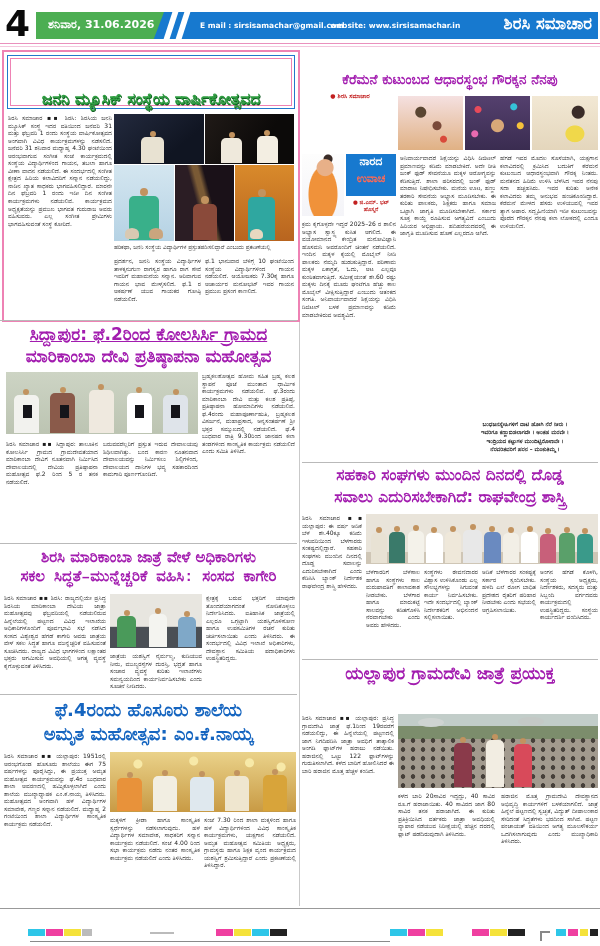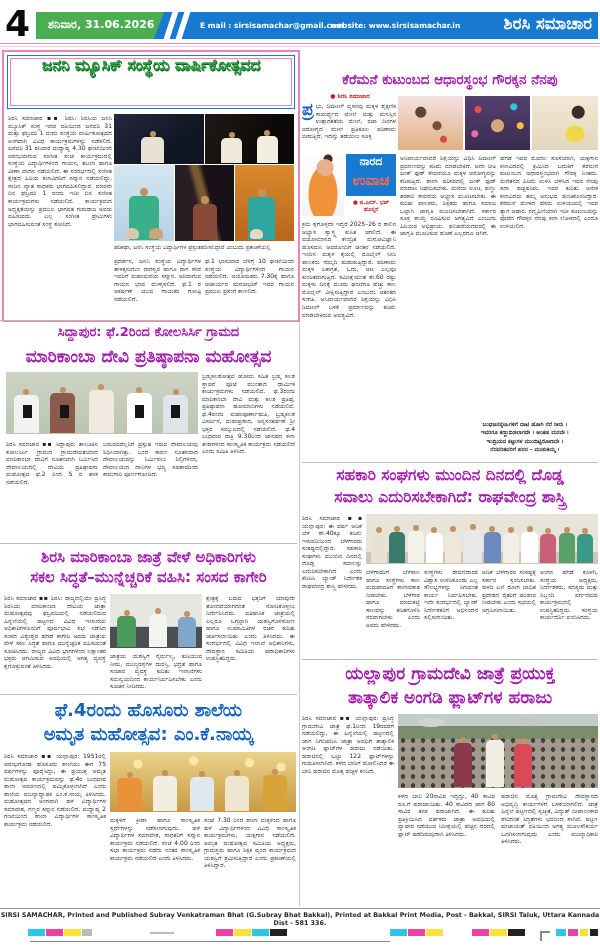--- a/index.html
+++ b/index.html
@@ -24,21 +24,21 @@
   .vsep{position:absolute;width:1px;background:#c9c9c9;}
   
   .hl{position:absolute;text-align:center;font-weight:800;letter-spacing:0;}
   .hl-green{color:#2f9e41;text-shadow:0.8px 1px 0 #0f5c21;font-size:15.5px;}
   .hl-black{color:#a21caf;}
   .hl-blue{color:#1565c0;}
   .byline-red{color:#c22020;font-weight:bold;}
   
   .music-box{position:absolute;left:2px;top:50px;width:294px;height:268px;border:2px solid #ee82b4;background:#fff;}
   .music-headbox{position:absolute;left:3px;top:3px;right:3px;height:52px;border:1px solid #2277cc;
-    box-shadow:inset 0 0 0 2px #fff,inset 0 0 0 3px #ee82b4;display:flex;flex-direction:column;justify-content:flex-start;}
+    box-shadow:inset 0 0 0 2px #fff,inset 0 0 0 3px #ee82b4;display:flex;flex-direction:column;justify-content:flex-end;}
   
   .ph{position:absolute;overflow:hidden;}
   .pp{position:absolute;bottom:1px;border-radius:5px 5px 0 0;}
   .pp::before{content:"";position:absolute;top:-8px;left:50%;transform:translateX(-50%);
     width:8px;height:8px;border-radius:50%;background:#c2935f;}
   .pp-sm::before{width:6px;height:6px;top:-6px;}
   .ph-singer1{background:linear-gradient(140deg,#232a3e,#101522 70%);}
   .ph-stage{background:linear-gradient(120deg,#201a17,#0c0a09 65%);}
   .ph-tabla1{background:linear-gradient(#d4e6f0,#b5d2e4);}
   .ph-veena{background:linear-gradient(75deg,#2b1d24 40%,#7a5a35 47%,#7a5a35 53%,#1a1118 60%);}
@@ -51,21 +51,21 @@
   .crowd-dots{position:absolute;left:0;right:0;top:30%;bottom:0;
     background-image:radial-gradient(circle,#36302b 2px,transparent 2.6px);background-size:10px 9px;opacity:.85;}
   .toon{position:absolute;top:0;height:100%;}
   .toon1{background:radial-gradient(circle at 35% 30%,#5a4632 5px,transparent 6px),radial-gradient(circle at 60% 55%,#7a4a3a 4px,transparent 5px),radial-gradient(circle at 70% 80%,#d94a3a 3px,transparent 4px),linear-gradient(#ecc9 ,#e0b184);}
   .toon2{background:radial-gradient(circle at 50% 55%,#d8a878 6px,transparent 7px),radial-gradient(circle at 20% 25%,#e84a5a 3px,transparent 4px),radial-gradient(circle at 75% 20%,#35c2d8 3px,transparent 4px),radial-gradient(circle at 85% 55%,#f5c23a 3px,transparent 4px),radial-gradient(circle at 15% 70%,#e86ab0 3px,transparent 4px),linear-gradient(#55406e,#3a2c50);}
   .toon3{background:radial-gradient(circle at 70% 30%,#3a2c28 6px,transparent 7px),radial-gradient(ellipse at 65% 70%,#f0d84a 9px,transparent 10px),linear-gradient(#f2e8d4,#e4d6bc);}
   
   .narada-fig{background:radial-gradient(circle at 55% 22%,#e8b088 8px,transparent 9px),radial-gradient(circle at 62% 8%,#3a2c28 4px,transparent 5px),radial-gradient(ellipse at 50% 65%,#f0923a 14px,transparent 15px),linear-gradient(#fdfdfd,#f4f4f8);}
   .narada-box{position:absolute;background:#1779cf;color:#fff;text-align:center;font-weight:800;}
   .narada-t1{font-size:11px;line-height:1.5;color:#ffffff;}
-  .narada-t2{font-size:14px;line-height:1.4;color:#ff6a55;}
+  .narada-t2{font-size:11px;line-height:1.4;color:#ff6a55;}
   .quote{position:absolute;font-size:5.6px;font-weight:bold;color:#111;text-align:center;line-height:1.5;}
   
   .foot{position:absolute;left:0;width:600px;text-align:center;font-size:6.4px;font-weight:bold;color:#2a2a2a;}
   .cb-c{background:#2ec6e8;} .cb-m{background:#ef3fa0;} .cb-y{background:#f5e23a;} .cb-k{background:#222;}
   .cb-gr{background:#bbb;} .cbar-row{position:absolute;top:929px;left:0;width:600px;height:8px;}
   .cbar-row i{position:absolute;top:0;height:7px;width:17px;}
 </style>
 </head>
 <body>
 
@@ -109,40 +109,40 @@
     <div class="ph ph-tabla2" style="left:231px;top:113px;width:59px;height:76px;">
       <i class="pp" style="left:22%;width:46%;height:56%;background:#2fa7a0;"></i>
       <i class="abs" style="left:25%;bottom:2px;width:13px;height:10px;border-radius:50% 50% 30% 30%;background:#e8d8c0;"></i>
     </div>
     <div class="bt cap" style="left:110px;top:192px;width:180px;height:12px;">ಹರಿಕಥಾ, ಜನನಿ ಸಂಸ್ಥೆಯ ವಿದ್ಯಾರ್ಥಿಗಳ ಪ್ರಸ್ತುತಪಡಿಸಲಿದ್ದಾರೆ ಎಂಬುದು ಪ್ರಕಟಣೆಯಲ್ಲಿ</div>
     <div class="bt" style="left:110px;top:205px;width:87px;height:58px;">ಪ್ರದರ್ಶನ, ಜನನಿ ಸಂಸ್ಥೆಯ ವಿದ್ಯಾರ್ಥಿಗಳ ತಾಳಕ್ಕನುಗುಣ ರಾಗಸ್ವರ ಹಾಗೂ ರಾಗ ಸೇವೆ ಇವರಿಗೆ ಮಹಾಮನೆಯ ಸನ್ಮಾನ. ಅರಿವಾಗುವ ಗಾಯನ ಭಾವ ಮೇಳೈಸಲಿದೆ. ಫೆ.1 ರ ಆಕರ್ಷಣೆ ಯುವ ಗಾಯಕರ ಗೋಷ್ಠಿ ನಡೆಯಲಿದೆ.</div>
     <div class="bt" style="left:201px;top:205px;width:89px;height:58px;">ಫೆ.1 ಭಾನುವಾರ ಬೆಳಿಗ್ಗೆ 10 ಘಂಟೆಯಿಂದ ಸಂಸ್ಥೆಯ ವಿದ್ಯಾರ್ಥಿಗಳಿಂದ ಗಾಯನ ನಡೆಯಲಿದೆ. ಆಯೋಜಕರು 7.30ಕ್ಕೆ ಹಾಗೂ ಆಚಾರ್ಯರ ಮನೋಭಟ್ ಇವರ ಗಾಯನ ಪ್ರಮುಖ ಪ್ರಸಂಗ ಕಾಣಲಿದೆ.</div>
   </div>
 
   <div class="sep" style="left:0;top:320px;width:297px;"></div>
-  <div class="hl hl-black" style="left:0;top:324px;width:297px;font-size:13px;">ಸಿದ್ದಾಪುರ: ಫೆ.2ರಿಂದ ಕೋಲಸಿರ್ಸಿ ಗ್ರಾಮದ</div>
+  <div class="hl hl-black" style="left:0;top:324px;width:297px;font-size:17px;text-decoration:underline;">ಸಿದ್ದಾಪುರ: ಫೆ.2ರಿಂದ ಕೋಲಸಿರ್ಸಿ ಗ್ರಾಮದ</div>
   <div class="hl hl-black" style="left:0;top:346px;width:297px;font-size:17px;">ಮಾರಿಕಾಂಬಾ ದೇವಿ ಪ್ರತಿಷ್ಠಾಪನಾ ಮಹೋತ್ಸವ</div>
   <div class="ph ph-wall" style="left:6px;top:372px;width:192px;height:62px;">
     <i class="pp pp-sm" style="left:4%;width:13%;height:62%;background:#f2f2ee;"></i>
     <i class="pp pp-sm" style="left:23%;width:13%;height:64%;background:#8a5a4a;"></i>
     <i class="pp pp-sm" style="left:43%;width:13%;height:70%;background:#efe9df;"></i>
     <i class="pp pp-sm" style="left:63%;width:13%;height:64%;background:#ffffff;"></i>
     <i class="pp pp-sm" style="left:82%;width:13%;height:62%;background:#dfe4ea;"></i>
     <i class="abs" style="left:9%;bottom:26%;width:9px;height:13px;background:#15151a;"></i>
     <i class="abs" style="left:28%;bottom:26%;width:9px;height:13px;background:#15151a;"></i>
     <i class="abs" style="left:67%;bottom:26%;width:9px;height:13px;background:#15151a;"></i>
     <i class="abs" style="left:86%;bottom:26%;width:9px;height:13px;background:#15151a;"></i>
   </div>
   <div class="bt" style="left:202px;top:372px;width:93px;height:166px;">ಬ್ರಹ್ಮಕಲಶೋತ್ಸವ ಹೋಮ ಸಹಿತ ಬ್ರಹ್ಮ ಕಲಶ ಸ್ಥಾಪನೆ ಪೂಜೆ ಮುಂತಾದ ಧಾರ್ಮಿಕ ಕಾರ್ಯಕ್ರಮಗಳು ನಡೆಯಲಿವೆ. ಫೆ.3ರಂದು ಮಾರಿಕಾಂಬಾ ದೇವಿ ಮತ್ತು ಕಲಶ ಪ್ರತಿಷ್ಠೆ, ಪ್ರತಿಷ್ಠಾಪನಾ ಹೋಮಾದಿಗಳು ನಡೆಯಲಿವೆ. ಫೆ.4ರಂದು ಮಹಾಪೂರ್ಣಾಹುತಿ, ಬ್ರಹ್ಮಕಲಶ ವಿಸರ್ಜನೆ, ಮಹಾಪ್ರಸಾದ, ಅನ್ನಸಂತರ್ಪಣೆ ಶ್ರೀ ಭಕ್ತರ ಸಮ್ಮುಖದಲ್ಲಿ ನಡೆಯಲಿದೆ. ಫೆ.4 ಬುಧವಾರ ರಾತ್ರಿ 9.30ರಿಂದ ಜಾನಪದ ಕಲಾ ತಂಡಗಳಿಂದ ಸಾಂಸ್ಕೃತಿಕ ಕಾರ್ಯಕ್ರಮ ನಡೆಯಲಿದೆ ಎಂದು ಸಮಿತಿ ತಿಳಿಸಿದೆ.</div>
   <div class="bt" style="left:6px;top:440px;width:92px;height:98px;">ಶಿರಸಿ ಸಮಾಚಾರ ▪▪ ಸಿದ್ದಾಪುರ: ತಾಲೂಕಿನ ಕೋಲಸಿರ್ಸಿ ಗ್ರಾಮದ ಗ್ರಾಮದೇವತೆಯಾದ ಮಾರಿಕಾಂಬಾ ದೇವಿಗೆ ನೂತನವಾಗಿ ನಿರ್ಮಿಸಿದ ದೇವಾಲಯದಲ್ಲಿ ದೇವಿಯ ಪ್ರತಿಷ್ಠಾಪನಾ ಮಹೋತ್ಸವ ಫೆ.2 ರಿಂದ 5 ರ ತನಕ ನಡೆಯಲಿದೆ.</div>
   <div class="bt" style="left:103px;top:440px;width:95px;height:98px;">ಬರುವವರೆಲ್ಲರಿಗೆ ಪ್ರಸ್ತುತ ಇರುವ ದೇವಾಲಯವು ಶಿಥಿಲವಾಗಿತ್ತು. ಬಂದ ಕಾರಣ ನೂತನವಾದ ದೇವಾಲಯವನ್ನು ನಿರ್ಮಿಸಲು ಶಿಲ್ಪಿಗಳಿಂದ, ದೇವಾಲಯದ ದಾನಿಗಳ ಭವ್ಯ ಸಹಕಾರದಿಂದ ಕಾಮಗಾರಿ ಪೂರ್ಣಗೊಂಡಿದೆ.</div>
 
   <div class="sep" style="left:0;top:543px;width:297px;"></div>
   <div class="hl hl-black" style="left:0;top:548px;width:297px;font-size:15px;">ಶಿರಸಿ ಮಾರಿಕಾಂಬಾ ಜಾತ್ರೆ ವೇಳೆ ಅಧಿಕಾರಿಗಳು</div>
-  <div class="hl hl-black" style="left:0;top:568px;width:297px;font-size:15px;">ಸಕಲ ಸಿದ್ಧತೆ–ಮುನ್ನೆಚ್ಚರಿಕೆ ವಹಿಸಿ: ಸಂಸದ ಕಾಗೇರಿ</div>
+  <div class="hl hl-black" style="left:0;top:568px;width:297px;font-size:15px;font-family:Liberation Mono, monospace;">ಸಕಲ ಸಿದ್ಧತೆ–ಮುನ್ನೆಚ್ಚರಿಕೆ ವಹಿಸಿ: ಸಂಸದ ಕಾಗೇರಿ</div>
   <div class="bt" style="left:4px;top:594px;width:102px;height:96px;">ಶಿರಸಿ ಸಮಾಚಾರ ▪▪ ಶಿರಸಿ: ರಾಜ್ಯದಲ್ಲಿಯೇ ಪ್ರಸಿದ್ಧ ಶಿರಸಿಯ ಮಾರಿಕಾಂಬಾ ದೇವಿಯ ಜಾತ್ರಾ ಮಹೋತ್ಸವವು ಫೆಬ್ರವರಿಯಲ್ಲಿ ನಡೆಯಲಿರುವ ಹಿನ್ನೆಲೆಯಲ್ಲಿ ಪಟ್ಟಣದ ವಿವಿಧ ಇಲಾಖೆಯ ಅಧಿಕಾರಿಗಳೊಂದಿಗೆ ಪೂರ್ವಭಾವಿ ಸಭೆ ನಡೆಸಿದ ಸಂಸದ ವಿಶ್ವೇಶ್ವರ ಹೆಗಡೆ ಕಾಗೇರಿ ಅವರು ಜಾತ್ರೆಯ ವೇಳೆ ಸಕಲ ಸಿದ್ಧತೆ ಹಾಗೂ ಮುನ್ನೆಚ್ಚರಿಕೆ ವಹಿಸುವಂತೆ ಸೂಚಿಸಿದರು. ರಾಜ್ಯದ ವಿವಿಧ ಭಾಗಗಳಿಂದ ಲಕ್ಷಾಂತರ ಭಕ್ತರು ಆಗಮಿಸುವ ಅವಧಿಯಲ್ಲಿ ಅಗತ್ಯ ವ್ಯವಸ್ಥೆ ಕೈಗೊಳ್ಳುವಂತೆ ತಿಳಿಸಿದರು.</div>
   <div class="ph ph-meet" style="left:110px;top:594px;width:92px;height:54px;">
     <i class="pp pp-sm" style="left:8%;width:20%;height:58%;background:#4a9a5a;"></i>
     <i class="pp pp-sm" style="left:42%;width:20%;height:62%;background:#f4f4f0;"></i>
     <i class="pp pp-sm" style="left:74%;width:20%;height:56%;background:#7fa8c8;"></i>
   </div>
   <div class="bt" style="left:110px;top:652px;width:92px;height:38px;">ಜಾತ್ರೆಯ ಯಶಸ್ವಿಗೆ ನೈರ್ಮಲ್ಯ, ಕುಡಿಯುವ ನೀರು, ಮುಖ್ಯರಸ್ತೆಗಳ ದುರಸ್ತಿ, ಭದ್ರತೆ ಹಾಗೂ ಸಂಚಾರ ವ್ಯವಸ್ಥೆ ಕುರಿತು ಇಲಾಖೆಗಳು ಸಮನ್ವಯದಿಂದ ಕಾರ್ಯನಿರ್ವಹಿಸಬೇಕು ಎಂದು ಸೂಚನೆ ನೀಡಿದರು.</div>
   <div class="bt" style="left:206px;top:594px;width:89px;height:96px;">ಕ್ಷೇತ್ರಕ್ಕೆ ಬರುವ ಭಕ್ತರಿಗೆ ಯಾವುದೇ ತೊಂದರೆಯಾಗದಂತೆ ನೋಡಿಕೊಳ್ಳಲು ನಿರ್ದೇಶಿಸಿದರು. ಐತಿಹಾಸಿಕ ಜಾತ್ರೆಯಲ್ಲಿ ಎಲ್ಲರೂ ಒಗ್ಗಟ್ಟಾಗಿ ಯಶಸ್ವಿಗೊಳಿಸೋಣ ಹಾಗೂ ಉಪಸಮಿತಿಗಳ ರಚನೆ ಕುರಿತು ಚರ್ಚಿಸಲಾಯಿತು ಎಂದು ತಿಳಿಸಿದರು. ಈ ಸಂದರ್ಭದಲ್ಲಿ ವಿವಿಧ ಇಲಾಖೆ ಅಧಿಕಾರಿಗಳು, ದೇವಸ್ಥಾನ ಸಮಿತಿಯ ಪದಾಧಿಕಾರಿಗಳು ಉಪಸ್ಥಿತರಿದ್ದರು.</div>
 
   <div class="sep" style="left:0;top:694px;width:297px;"></div>
@@ -154,24 +154,20 @@
     <i class="pp pp-sm" style="left:23%;width:13%;height:58%;background:#f2eee2;"></i>
     <i class="pp pp-sm" style="left:43%;width:13%;height:56%;background:#dfe8ee;"></i>
     <i class="pp pp-sm" style="left:62%;width:13%;height:58%;background:#efe6cf;"></i>
     <i class="pp pp-sm" style="left:82%;width:13%;height:60%;background:#d8a43a;"></i>
   </div>
   <div class="bt" style="left:110px;top:816px;width:90px;height:90px;">ಮಕ್ಕಳಿಗೆ ಕ್ರೀಡಾ ಹಾಗೂ ಸಾಂಸ್ಕೃತಿಕ ಸ್ಪರ್ಧೆಗಳನ್ನು ನಡೆಸಲಾಗುವುದು. ಹಳೆ ವಿದ್ಯಾರ್ಥಿಗಳ ಸಮಾವೇಶ, ಸಾಧಕರಿಗೆ ಸನ್ಮಾನ ಕಾರ್ಯಕ್ರಮ ನಡೆಯಲಿದೆ. ಸಂಜೆ 4.00 ರಿಂದ ಸಭಾ ಕಾರ್ಯಕ್ರಮ ನಡೆದು ನಂತರ ಸಾಂಸ್ಕೃತಿಕ ಕಾರ್ಯಕ್ರಮ ನಡೆಯಲಿದೆ ಎಂದು ತಿಳಿಸಿದರು.</div>
   <div class="bt" style="left:204px;top:816px;width:92px;height:90px;">ಸಂಜೆ 7.30 ರಿಂದ ಶಾಲಾ ಮಕ್ಕಳಿಂದ ಹಾಗೂ ಹಳೆ ವಿದ್ಯಾರ್ಥಿಗಳಿಂದ ವಿವಿಧ ಸಾಂಸ್ಕೃತಿಕ ಕಾರ್ಯಕ್ರಮಗಳು, ಯಕ್ಷಗಾನ ನಡೆಯಲಿದೆ. ಅಮೃತ ಮಹೋತ್ಸವ ಸಮಿತಿಯ ಅಧ್ಯಕ್ಷರು, ಗ್ರಾಮಸ್ಥರು ಹಾಗೂ ಶಿಕ್ಷಕ ವೃಂದ ಕಾರ್ಯಕ್ರಮದ ಯಶಸ್ವಿಗೆ ಶ್ರಮಿಸುತ್ತಿದ್ದಾರೆ ಎಂದು ಪ್ರಕಟಣೆಯಲ್ಲಿ ತಿಳಿಸಿದ್ದಾರೆ.</div>
 
   <div class="hl hl-black" style="left:302px;top:71px;width:296px;font-size:13.5px;font-weight:700;">ಕೆರೆಮನೆ ಕುಟುಂಬದ ಆಧಾರಸ್ಥಂಭ ಗೌರಕ್ಕನ ನೆನಪು</div>
   <div class="abs byline-red" style="left:302px;top:92px;width:96px;text-align:center;font-size:6px;">● ಶಿರಸಿ ಸಮಾಚಾರ</div>
-  <div class="abs" style="left:302px;top:102px;width:94px;height:50px;overflow:hidden;">
-    <span style="float:left;font-size:17px;font-weight:800;color:#1565c0;line-height:0.9;margin-right:2px;">ಪ್ರ</span>
-      <span class="cap" style="font-size:6px;line-height:1.26;text-align:justify;display:block;">ಭು, ಡಿಜಿಟಲ್ ವ್ಯಸನವು ಮಕ್ಕಳ ಶೈಕ್ಷಣಿಕ ಸಾಮರ್ಥ್ಯದ ಮೇಲೆ ಮತ್ತು ಮನಸ್ಸಿನ ಉತ್ಪಾದಕತೆಯ ಮೇಲೆ, ರಜಾ ದಿನಗಳ ಆರೋಗ್ಯದ ಮೇಲೆ ಪ್ರತಿಕೂಲ ಪರಿಣಾಮ ಬೀರುತ್ತಿದೆ, ಇದನ್ನು ತಡೆಯಲು ಸೂಕ್ತ</span>
-  </div>
 
   <div class="ph toon toon1" style="left:398px;top:96px;width:65px;height:54px;"></div>
   <div class="ph toon toon2" style="left:465px;top:96px;width:65px;height:54px;"></div>
   <div class="ph toon toon3" style="left:532px;top:96px;width:66px;height:54px;"></div>
 
   <div class="ph narada-fig" style="left:302px;top:154px;width:42px;height:62px;"></div>
   <div class="narada-box" style="left:346px;top:154px;width:50px;height:42px;">
     <div class="narada-t1">ನಾರದ</div>
     <div class="narada-t2">ಉವಾಚ</div>
   </div>
@@ -207,35 +203,33 @@
     <i class="pp pp-sm" style="left:83%;width:7%;height:60%;background:#5aa06a;"></i>
     <i class="pp pp-sm" style="left:91%;width:7%;height:58%;background:#3a9a8a;"></i>
   </div>
   <div class="bt" style="left:366px;top:568px;width:54px;height:88px;">ಬೆಳೆಗಾರರಿಗೆ ಬೆಳೆಸಾಲ ಹಾಗೂ ಸಂಸ್ಥೆಗಳು ಸಾಲ ಮರುಪಾವತಿಗೆ ಕಾಲಾವಕಾಶ ನೀಡಬೇಕು. ಬೆಳೆಗಾರ ಹಾಗೂ ಮಾರುಕಟ್ಟೆ ಸಾಲವನ್ನು ಕಡಿತಗೊಳಿಸಿ ನೆರವಾಗಬೇಕು ಎಂದು ಅವರು ಹೇಳಿದರು.</div>
   <div class="bt" style="left:424px;top:568px;width:54px;height:88px;">ಸಂಸ್ಥೆಗಳು ಠೇವಣಿದಾರರ ವಿಶ್ವಾಸ ಉಳಿಸಿಕೊಂಡು ಎಲ್ಲ ಸೌಲಭ್ಯಗಳನ್ನು ಸಿಗುವಂತೆ ಕಾರ್ಯ ನಿರ್ವಹಿಸಬೇಕು. ಇದೇ ಸಂದರ್ಭದಲ್ಲಿ ಬ್ಯಾಂಕ್ ನಿರ್ದೇಶಕರಿಗೆ ಅಭಿನಂದನೆ ಸಲ್ಲಿಸಲಾಯಿತು.</div>
   <div class="bt" style="left:482px;top:568px;width:54px;height:88px;">ಅಡಿಕೆ ಬೆಳೆಗಾರರ ಸಂಕಷ್ಟಕ್ಕೆ ಸರ್ಕಾರ ಸ್ಪಂದಿಸಬೇಕು. ಹಳದಿ ಎಲೆ ರೋಗ ಬಾಧಿತ ಪ್ರದೇಶದ ರೈತರಿಗೆ ಪರಿಹಾರ ನೀಡಬೇಕು ಎಂದು ಸಭೆಯಲ್ಲಿ ಆಗ್ರಹಿಸಲಾಯಿತು.</div>
   <div class="bt" style="left:540px;top:568px;width:58px;height:88px;">ಅಂಗನ ಹೆಗಡೆ ಕೊಳಗಿ, ಸಂಸ್ಥೆಯ ಅಧ್ಯಕ್ಷರು, ನಿರ್ದೇಶಕರು, ಸದಸ್ಯರು ಮತ್ತು ಸಿಬ್ಬಂದಿ ವರ್ಗದವರು ಕಾರ್ಯಕ್ರಮದಲ್ಲಿ ಉಪಸ್ಥಿತರಿದ್ದರು. ಸಂಸ್ಥೆಯ ಕಾರ್ಯದರ್ಶಿ ವಂದಿಸಿದರು.</div>
 
   <div class="sep" style="left:302px;top:659px;width:296px;"></div>
   <div class="hl hl-black" style="left:302px;top:663px;width:296px;font-size:17px;">ಯಲ್ಲಾಪುರ ಗ್ರಾಮದೇವಿ ಜಾತ್ರೆ ಪ್ರಯುಕ್ತ</div>
-  <div class="hl hl-black" style="left:302px;top:687px;width:296px;font-size:17px;">ತಾತ್ಕಾಲಿಕ ಅಂಗಡಿ ಫ್ಲಾಟ್‌ಗಳ ಹರಾಜು</div>
   <div class="bt" style="left:302px;top:714px;width:92px;height:192px;">ಶಿರಸಿ ಸಮಾಚಾರ ▪▪ ಯಲ್ಲಾಪುರ: ಪ್ರಸಿದ್ಧ ಗ್ರಾಮದೇವಿ ಜಾತ್ರೆ ಫೆ.1ರಿಂದ 19ರವರೆಗೆ ನಡೆಯಲಿದ್ದು, ಈ ಹಿನ್ನೆಲೆಯಲ್ಲಿ ಪಟ್ಟಣದಲ್ಲಿ ಜಾಗ ನಿಗದಿಪಡಿಸಿ ಜಾತ್ರಾ ಅವಧಿಗೆ ತಾತ್ಕಾಲಿಕ ಅಂಗಡಿ ಫ್ಲಾಟ್‌ಗಳ ಹರಾಜು ನಡೆಯಿತು. ಹರಾಜಿನಲ್ಲಿ ಒಟ್ಟು 122 ಫ್ಲಾಟ್‌ಗಳನ್ನು ಗುರುತಿಸಲಾಗಿದೆ. ಕಳೆದ ಬಾರಿಗೆ ಹೋಲಿಸಿದರೆ ಈ ಬಾರಿ ಹರಾಜಿನ ಮೊತ್ತ ಹೆಚ್ಚಳ ಕಂಡಿದೆ.</div>
   <div class="ph ph-crowd" style="left:398px;top:714px;width:200px;height:74px;">
     <div class="crowd-dots"></div>
     <i class="pp pp-sm" style="left:28%;width:9%;height:60%;background:#8a3a4a;z-index:2;"></i>
     <i class="pp pp-sm" style="left:44%;width:9%;height:64%;background:#f2ede2;z-index:2;"></i>
     <i class="pp pp-sm" style="left:58%;width:9%;height:58%;background:#d84a5a;z-index:2;"></i>
     <i class="abs" style="left:10%;top:6%;width:26px;height:9px;border-radius:50%;background:#cfd4d2;z-index:2;"></i>
     <i class="abs" style="left:60%;top:4%;width:26px;height:9px;border-radius:50%;background:#c4c9c6;z-index:2;"></i>
   </div>
   <div class="bt" style="left:398px;top:792px;width:97px;height:114px;">ಕಳೆದ ಬಾರಿ 20ಸಾವಿರ ಇದ್ದದ್ದು, 40 ಸಾವಿರ ರೂ.ಗೆ ಹರಾಜಾಯಿತು. 40 ಸಾವಿರದ ಜಾಗ 80 ಸಾವಿರ ತನಕ ಹರಾಜಾಗಿದೆ. ಈ ಕುರಿತು ಪ್ರತಿಕ್ರಿಯಿಸಿದ ವರ್ತಕರು ಜಾತ್ರಾ ಅವಧಿಯಲ್ಲಿ ವ್ಯಾಪಾರ ನಡೆಯುವ ನಿರೀಕ್ಷೆಯಲ್ಲಿ ಹೆಚ್ಚಿನ ದರದಲ್ಲಿ ಫ್ಲಾಟ್ ಪಡೆದಿರುವುದಾಗಿ ತಿಳಿಸಿದರು.</div>
   <div class="bt" style="left:501px;top:792px;width:97px;height:114px;">ಹರಾಜಿನ ಮೊತ್ತ ಗ್ರಾಮದೇವಿ ದೇವಸ್ಥಾನದ ಅಭಿವೃದ್ಧಿ ಕಾರ್ಯಗಳಿಗೆ ಬಳಕೆಯಾಗಲಿದೆ. ಜಾತ್ರೆ ಹಿನ್ನೆಲೆ ಪಟ್ಟಣದಲ್ಲಿ ಸ್ವಚ್ಛತೆ, ವಿದ್ಯುತ್ ದೀಪಾಲಂಕಾರ ಸೇರಿದಂತೆ ಸಿದ್ಧತೆಗಳು ಭರದಿಂದ ಸಾಗಿವೆ. ಪಟ್ಟಣ ಪಂಚಾಯತ್ ವತಿಯಿಂದ ಅಗತ್ಯ ಮೂಲಸೌಕರ್ಯ ಒದಗಿಸಲಾಗುವುದು ಎಂದು ಮುಖ್ಯಾಧಿಕಾರಿ ತಿಳಿಸಿದರು.</div>
 
   <div class="sep" style="left:0;top:908px;width:600px;background:#999;"></div>
-  <div class="foot" style="top:911px;">SIRSI SAMACHAR, Printed and Published Subray Venkatraman Bhat (G.Subray Bhat Bakkal), Printed at Bakkal Print Media, Post - Bakkal, SIRSI Taluk, Uttara Kannada Dist - 581 336.</div>
   <div class="cbar-row">
     <i class="cb-c" style="left:28px;"></i>
     <i class="cb-m" style="left:46px;"></i>
     <i class="cb-y" style="left:64px;"></i>
     <i class="cb-gr" style="left:82px;width:10px;"></i>
     <i class="cb-gr" style="left:150px;width:24px;height:2px;top:3px;"></i>
     <i class="cb-m" style="left:216px;"></i>
     <i class="cb-y" style="left:234px;"></i>
     <i class="cb-c" style="left:252px;"></i>
     <i class="cb-k" style="left:270px;"></i>

